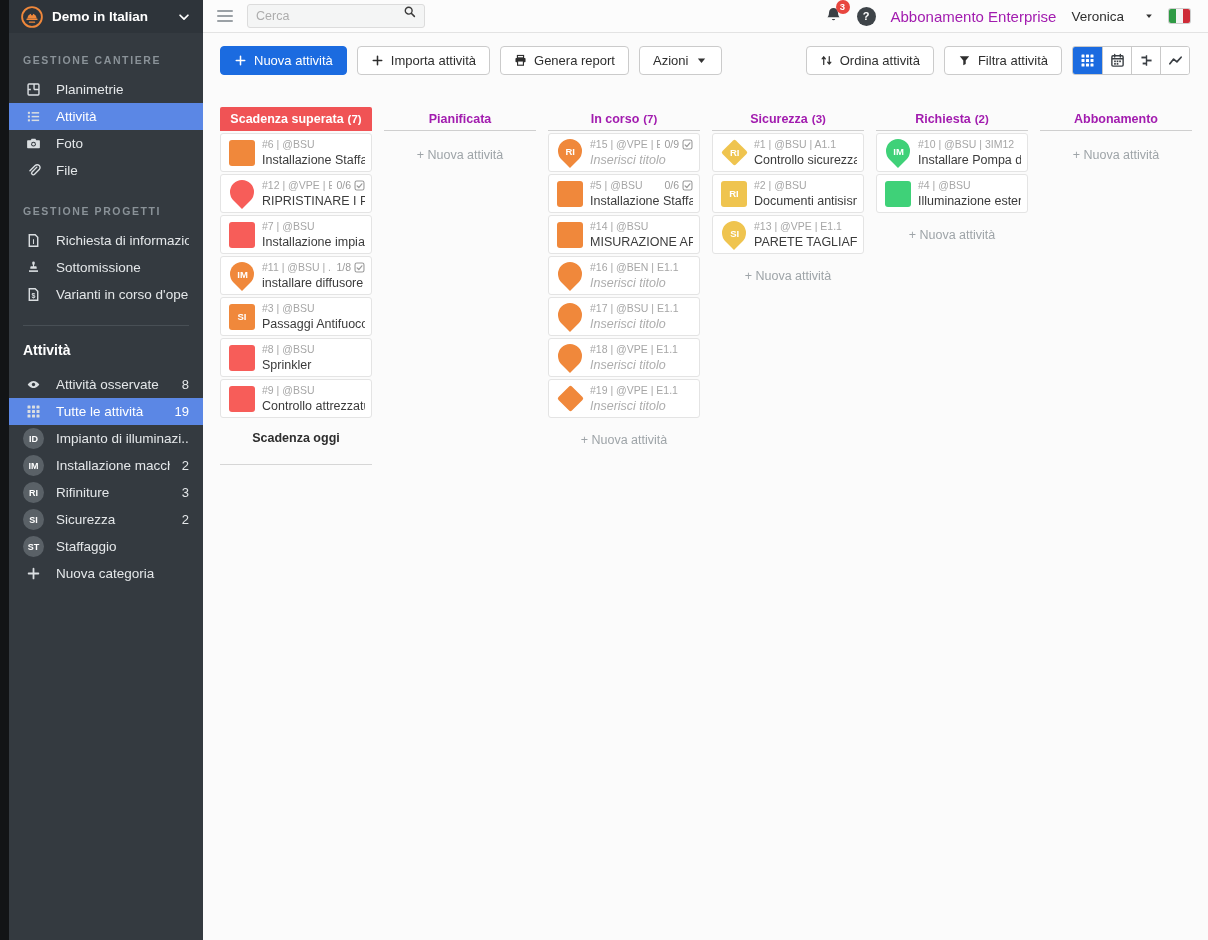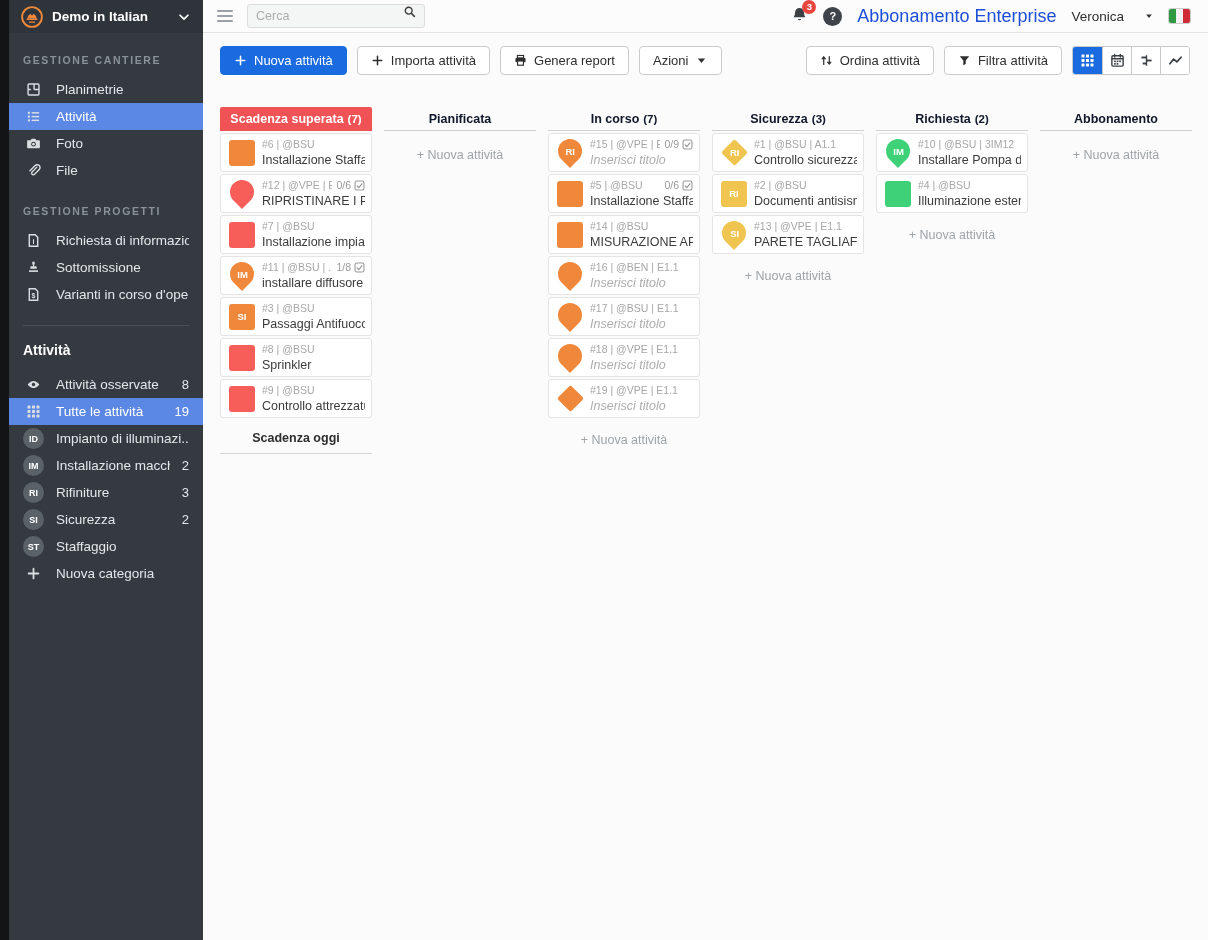--- a/index.html
+++ b/index.html
@@ -35,21 +35,21 @@
   .search-box{width:178px;height:24px;background:#F4F5F5;border:1px solid #DCDCDC;border-radius:3px;display:flex;padding:0 8px;gap:6px}
   .search-box input{flex:1;min-width:0;border:none;background:transparent;outline:none;font-size:12.5px;color:#333;font-family:inherit}
   .search-box input::placeholder{color:#ADADAD}
   .search-icon{color:#3A3A3A;display:flex}
   .search-icon svg{width:13px;height:13px}
   .topbar-right{margin-left:auto;display:flex;align-items:center;gap:15px}
   .bell-wrap{position:relative;cursor:pointer;color:#3B4045;display:flex}
   .bell-wrap svg{width:17px;height:17px}
   .notif-badge{position:absolute;top:-6px;right:-8px;background:var(--badge-red);color:#fff;font-size:9.5px;font-weight:bold;min-width:14px;height:14px;border-radius:8px;display:flex;align-items:center;justify-content:center;padding:0 3px}
   .help-circle{width:19px;height:19px;border-radius:50%;background:#3E4449;color:#fff;font-size:11px;font-weight:bold;display:flex;align-items:center;justify-content:center;cursor:pointer}
-  .subscription{font-size:18px;color:#1d4ed8;white-space:nowrap}
+  .subscription{font-size:15px;color:#a21caf;white-space:nowrap}
   .user-menu{display:flex;align-items:center;gap:20px;font-size:13.5px;color:#2F2F2F;cursor:pointer;white-space:nowrap}
   .caret{display:flex;color:#333}
   .caret svg{width:10px;height:10px}
   .flag{width:21px;height:14px;display:flex;border-radius:2px;overflow:hidden;box-shadow:0 0 0 1px rgba(0,0,0,.18);cursor:pointer}
   .flag span{flex:1}
   .fl-g{background:#2E9A44}.fl-w{background:#F4F4F4}.fl-r{background:#CE2B37}
 
   .toolbar{height:55px;display:flex;align-items:center;padding:0 18px 0 17px;gap:10px;flex-shrink:0}
   .btn{height:29px;display:flex;align-items:center;gap:7px;padding:0 13px;border:1px solid #CBCBCB;border-radius:4px;background:#fff;font-size:13px;color:#2E2E2E;cursor:pointer;white-space:nowrap;font-family:inherit}
   .btn svg{width:13px;height:13px;display:block}
@@ -57,42 +57,42 @@
   .toolbar-right{margin-left:auto;display:flex;gap:10px;align-items:center}
   .view-switch{display:flex;border:1px solid #C9C9C9;border-radius:3px;overflow:hidden;height:29px;background:#fff}
   .view-cell{width:29px;display:flex;align-items:center;justify-content:center;color:#3A3F44;background:#fff;cursor:pointer;border-left:1px solid #C9C9C9}
   .view-cell:first-child{border-left:none}
   .view-cell.active{background:var(--accent);color:#fff}
   .view-cell svg{width:15px;height:15px;display:block}
 
   
   .board{display:flex;gap:12px;padding:19px 18px 20px 17px;align-items:flex-start;flex:1;overflow:hidden}
   .kanban-column{width:152px;flex-shrink:0}
-  .column-header{height:24px;display:flex;align-items:center;justify-content:center;gap:4px;font-weight:bold;font-size:12.5px;color:#0f172a;border-bottom:1px solid #CFCFCF}
+  .column-header{height:24px;display:flex;align-items:center;justify-content:center;gap:4px;font-weight:bold;font-size:12.5px;color:#a21caf;border-bottom:1px solid #CFCFCF}
   .column-header.red{background:var(--header-red);color:#fff;border-bottom:none;border-radius:2px 2px 0 0}
   .column-count{font-size:11.5px;font-weight:bold}
   .card-list{display:flex;flex-direction:column;gap:2px;margin-top:2px}
   .task-card{background:#fff;border:1px solid #E4E4E4;border-radius:3px;display:flex;align-items:center;gap:5px;padding:4px 6px;min-height:39px;cursor:pointer}
   .card-icon-wrap{width:30px;flex-shrink:0;display:flex;align-items:center;justify-content:center}
   .shape{display:flex;align-items:center;justify-content:center}
   .shape.square{width:26px;height:26px;border-radius:3px}
   .shape.pin{width:24px;height:24px;border-radius:50% 50% 50% 0;transform:rotate(-45deg);margin-bottom:3px}
   .shape.diamond{width:19px;height:19px;transform:rotate(45deg);border-radius:2px}
   .shape-label{color:#fff;font-size:9.5px;font-weight:bold}
   .shape.pin .shape-label{transform:rotate(45deg)}
   .shape.diamond .shape-label{transform:rotate(-45deg)}
   .card-body{flex:1;min-width:0}
   .card-meta{display:flex;justify-content:space-between;align-items:center;font-size:10.5px;color:#A6A6A6;line-height:1.3}
   .meta-text{white-space:nowrap;overflow:hidden}
   .card-progress{display:flex;align-items:center;gap:3px;color:#9A9A9A;flex-shrink:0;margin-left:4px}
   .checkbox-icon{display:flex}
   .checkbox-icon svg{width:11px;height:11px;display:block}
   .card-title{font-size:12.5px;color:#3B3B3B;white-space:nowrap;overflow:hidden;margin-top:1px}
   .card-title.placeholder{color:#ADADAD;font-style:italic}
-  .column-subheader{text-align:center;font-weight:bold;font-size:12.5px;color:#2E2E2E;padding:9px 0 8px;border-bottom:1px solid #D6D6D6;margin-top:4px}
+  .column-subheader{text-align:center;font-weight:bold;font-size:12.5px;color:#2E2E2E;padding:9px 0 19px;border-bottom:1px solid #D6D6D6;margin-top:4px}
   .new-task-link{text-align:center;font-size:12.5px;color:#9EA4A8;padding:15px 0;cursor:pointer}
 </style>
 </head>
 <body>
 
 <div class="app">
 
   <aside class="sidebar">
     <div class="left-rail"></div>
     <div class="sidebar-inner">

